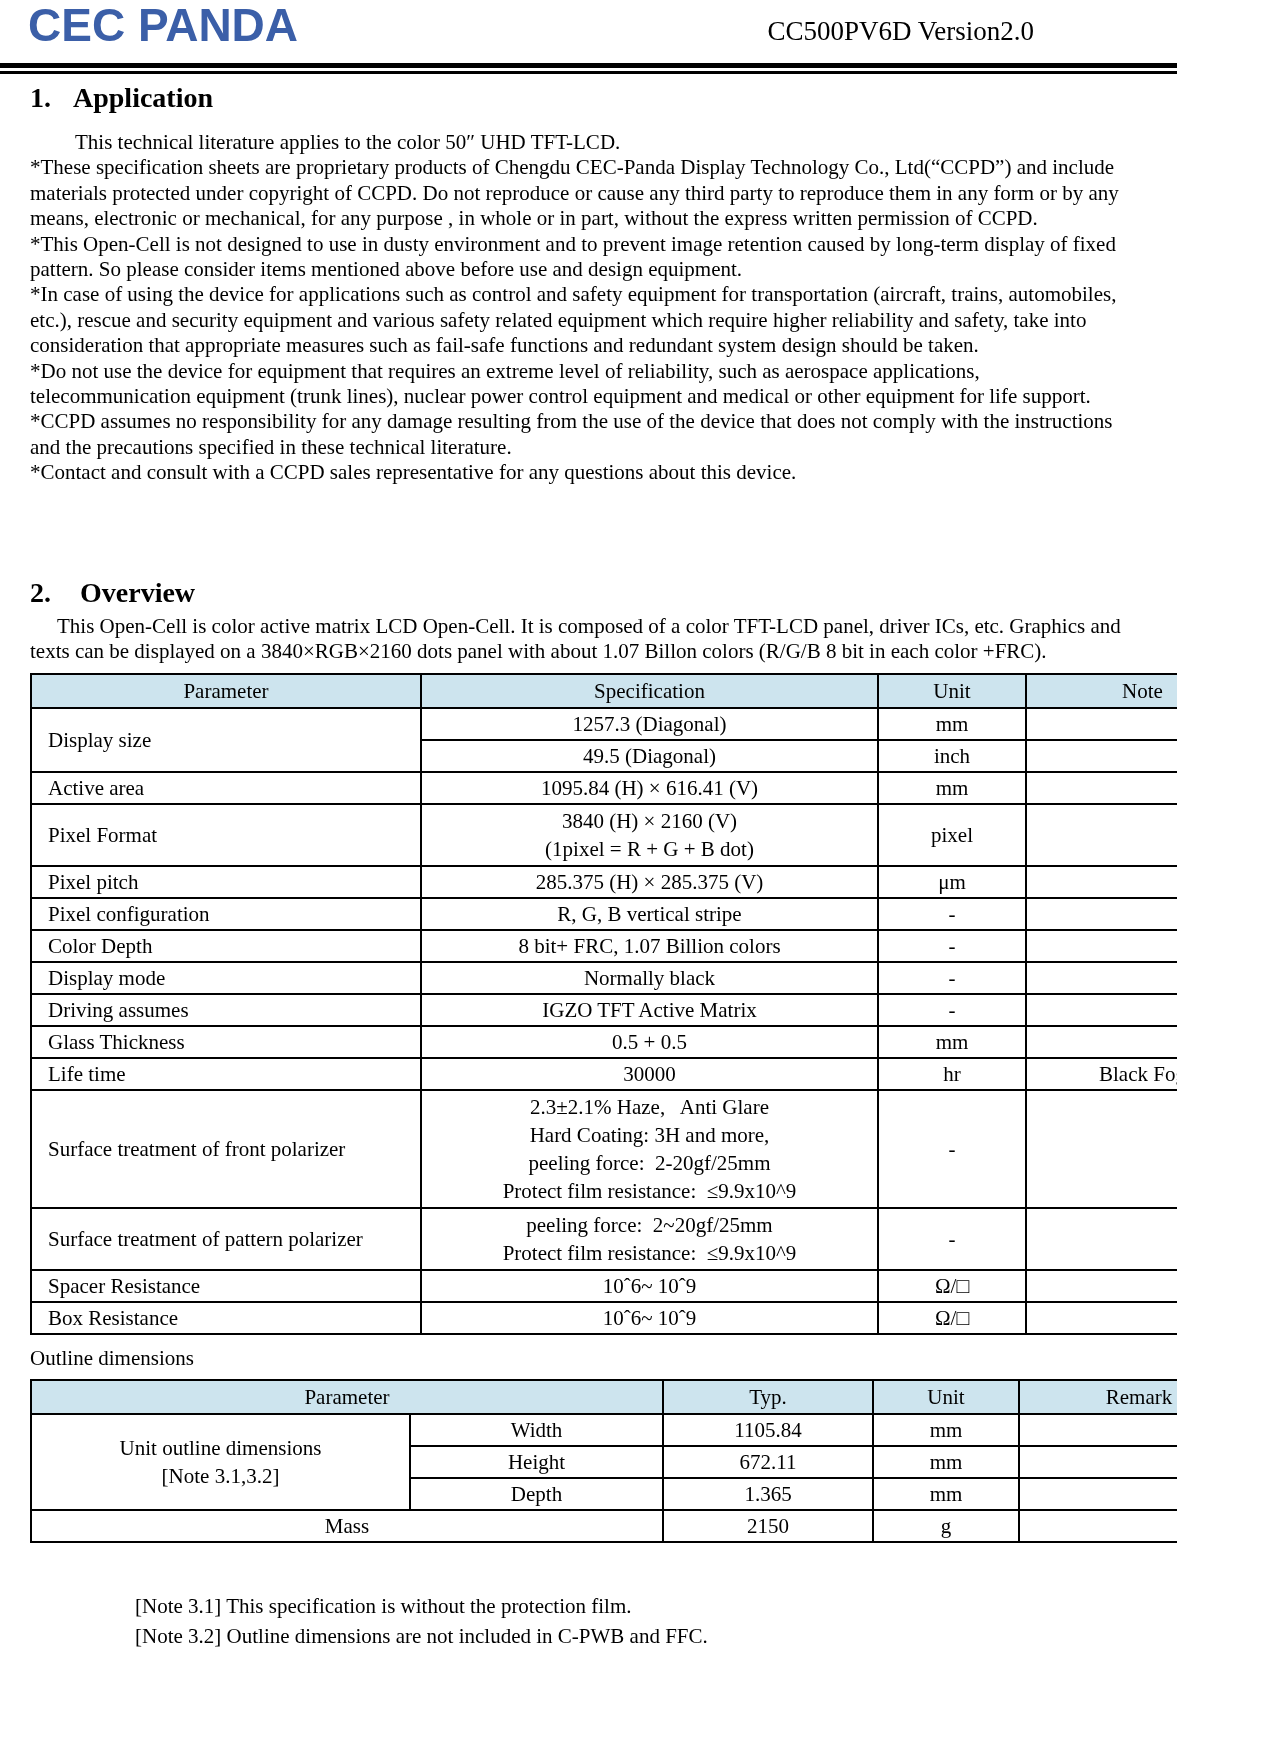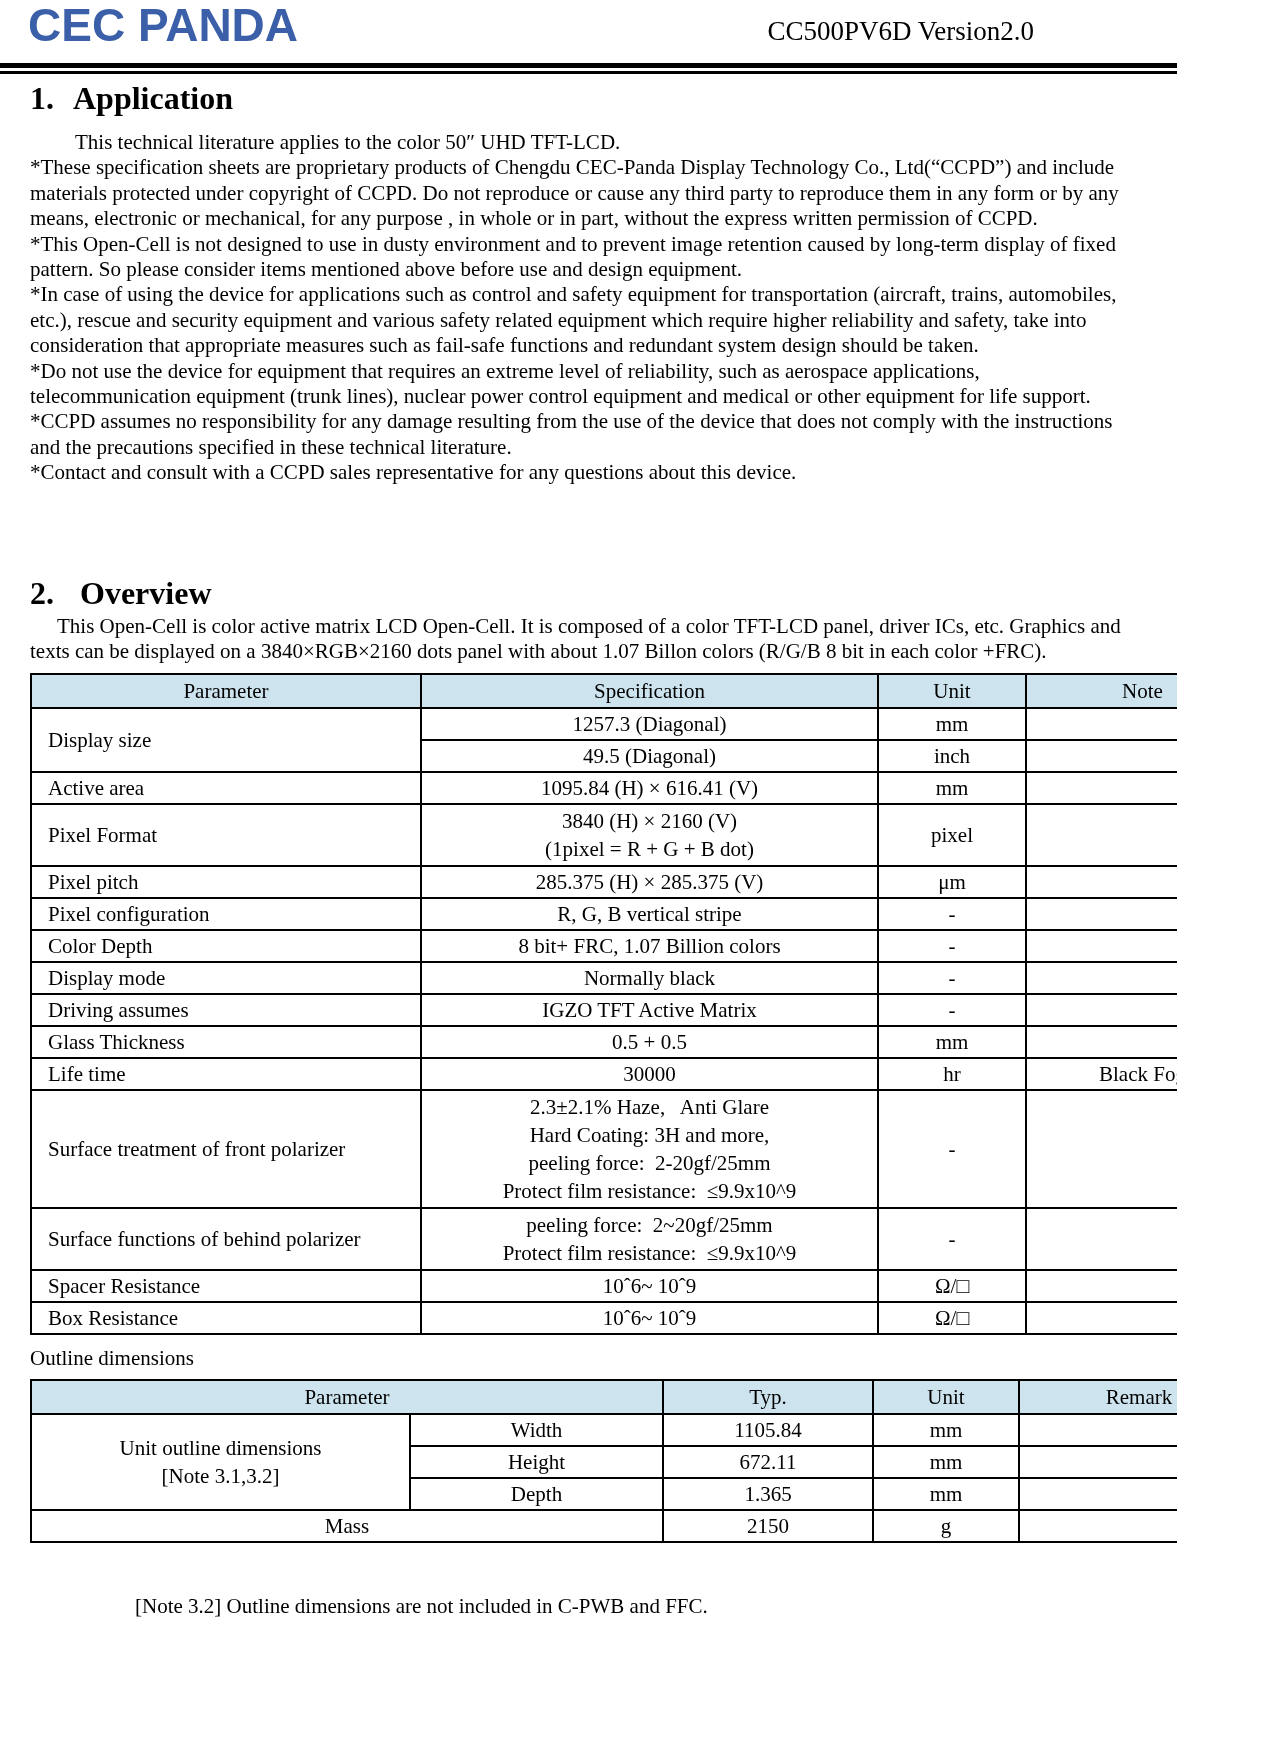--- a/index.html
+++ b/index.html
@@ -26,21 +26,21 @@
     position:absolute;right:143px;top:16px;
     font-size:27px;line-height:30px;
   }
   .rule{
     border-top:5px solid #000;
     border-bottom:3px solid #000;
     height:3px;width:1284px;
   }
   
   .content{margin:0 26px 0 30px;}
-  .sec-heading{font-size:32px;font-weight:bold;line-height:30px;margin:0;}
+  .sec-heading{font-size:28px;font-weight:bold;line-height:30px;margin:0;}
   .sec-heading .sec-num{display:inline-block;min-width:43px;}
   .h1{margin-top:9px;}
   .h2{margin-top:92px;}
   .h2 .sec-num{min-width:50px;}
   .h3{margin-top:36px;}
   .text-block{width:1097px;}
   p.body-text{margin:0;font-size:21px;line-height:25.4px;}
   p.intro{text-indent:45px;margin-top:17px;}
   p.ov-body{text-indent:27px;margin-top:6px;}
   
@@ -195,21 +195,21 @@
             <td>
               <div class="cell-line">2.3±2.1% Haze,&nbsp;&nbsp; Anti Glare</div>
               <div class="cell-line">Hard Coating: 3H and more,</div>
               <div class="cell-line">peeling force:&nbsp; 2-20gf/25mm</div>
               <div class="cell-line">Protect film resistance:&nbsp; ≤9.9x10^9</div>
             </td>
             <td>-</td>
             <td></td>
           </tr>
           <tr>
-            <td class="cell-left">Surface functions of behind polarizer</td>
+            <td class="cell-left">Surface treatment of pattern polarizer</td>
             <td>
               <div class="cell-line">peeling force:&nbsp; 2~20gf/25mm</div>
               <div class="cell-line">Protect film resistance:&nbsp; ≤9.9x10^9</div>
             </td>
             <td>-</td>
             <td></td>
           </tr>
           <tr>
             <td class="cell-left">Spacer Resistance</td>
             <td>10ˆ6~ 10ˆ9</td>
@@ -269,17 +269,18 @@
           <tr>
             <td colspan="2">Mass</td>
             <td>2150</td>
             <td>g</td>
             <td></td>
           </tr>
         </tbody>
       </table>
 
     <div class="notes">
+      <p class="note-line">[Note 3.1] This specification is without the protection film.</p>
       <p class="note-line">[Note 3.2] Outline dimensions are not included in C-PWB and FFC.</p>
     </div>
 
   </div>
 </div>
 
 </body></html>

